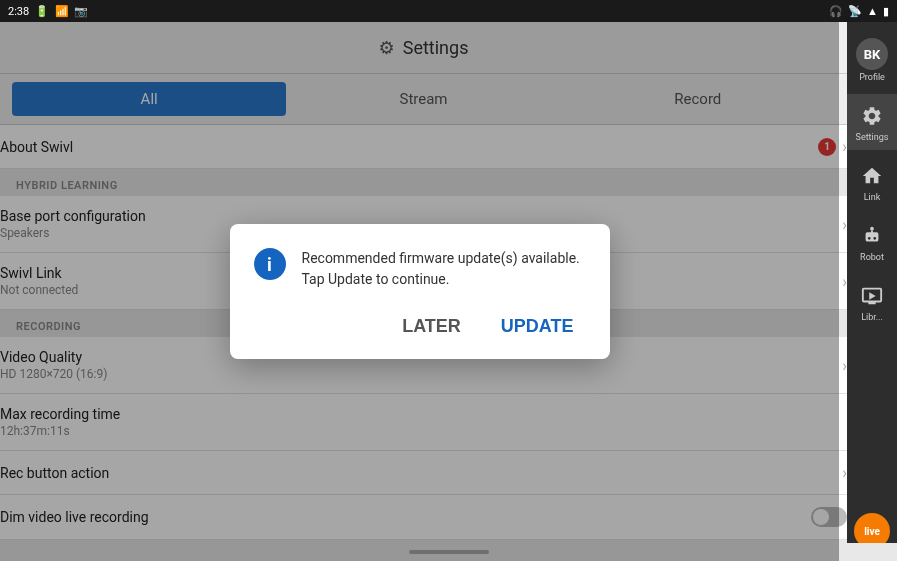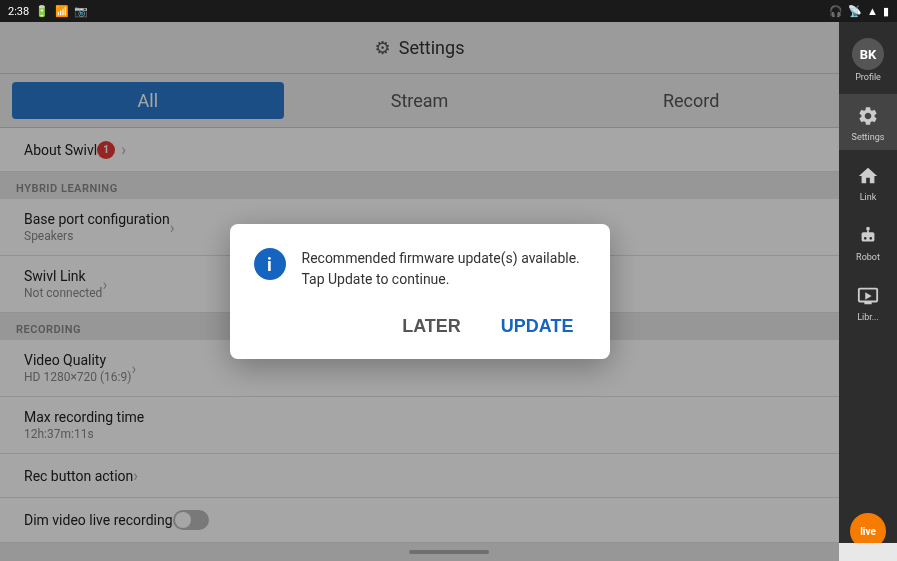--- a/index.html
+++ b/index.html
@@ -73,45 +73,45 @@
       display: flex;
       background: #efefef;
       padding: 8px 12px;
       gap: 0;
       border-bottom: 1px solid #ccc;
     }
     .tab {
       flex: 1;
       text-align: center;
       padding: 8px 0;
-      font-size: 18px;
+      font-size: 15px;
       color: #555;
       cursor: pointer;
       border-radius: 4px;
     }
     .tab.active {
       background: #2979cc;
       color: white;
       border-radius: 4px;
     }
 
     
     .settings-list {
       flex: 1;
       overflow-y: auto;
       background: #e8e8e8;
       padding: 0;
     }
 
     .settings-item {
       background: white;
-      padding: 12px 24px;
-      display: flex;
-      align-items: center;
-      justify-content: flex-start;
+      padding: 12px 0;
+      display: flex;
+      align-items: center;
+      justify-content: space-between;
       border-bottom: 1px solid #e0e0e0;
       cursor: pointer;
     }
     .settings-item-left {
       display: flex;
       flex-direction: column;
     }
     .settings-item-title {
       font-size: 14px;
       color: #222;
@@ -187,21 +187,21 @@
     }
     .home-indicator {
       width: 80px;
       height: 4px;
       background: #aaa;
       border-radius: 2px;
     }
 
     
     .right-sidebar {
-      width: 58px;
+      width: 50px;
       background: #2d2d2d;
       display: flex;
       flex-direction: column;
       align-items: flex-start;
       padding-top: 8px;
       gap: 4px;
     }
     .sidebar-item {
       display: flex;
       flex-direction: column;

